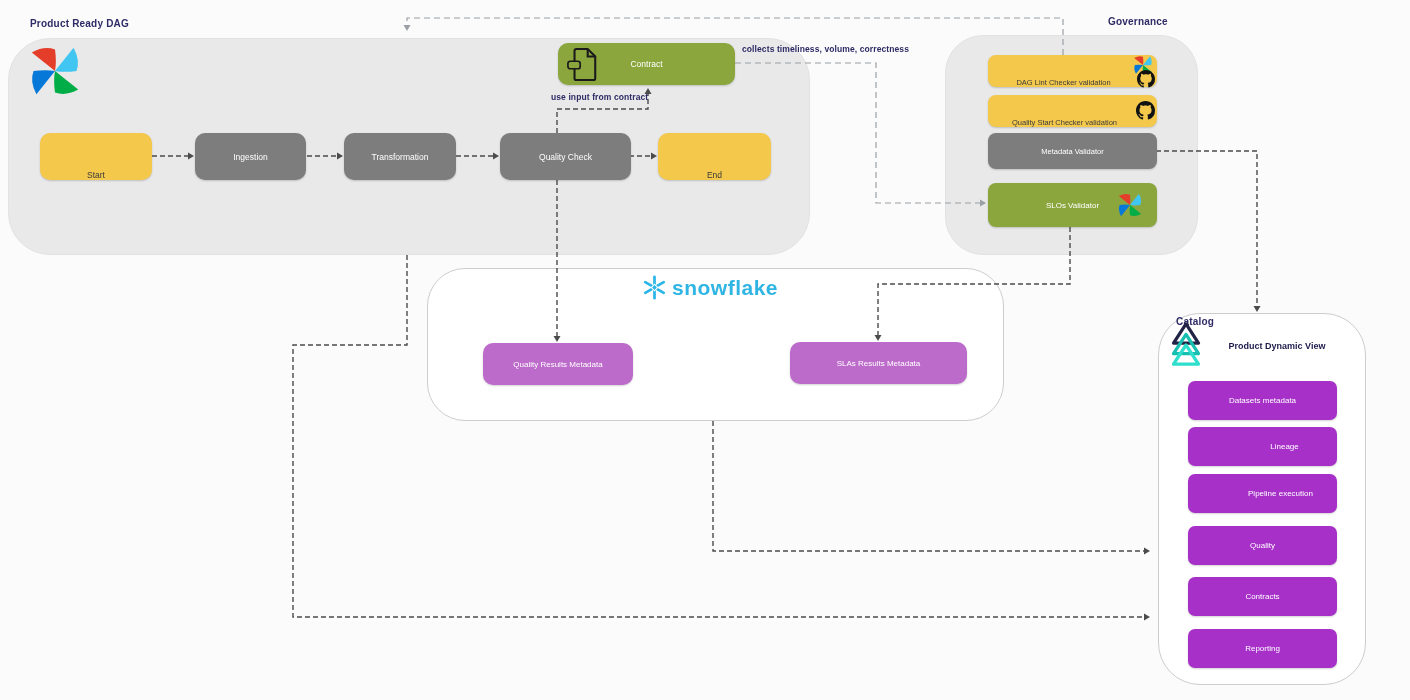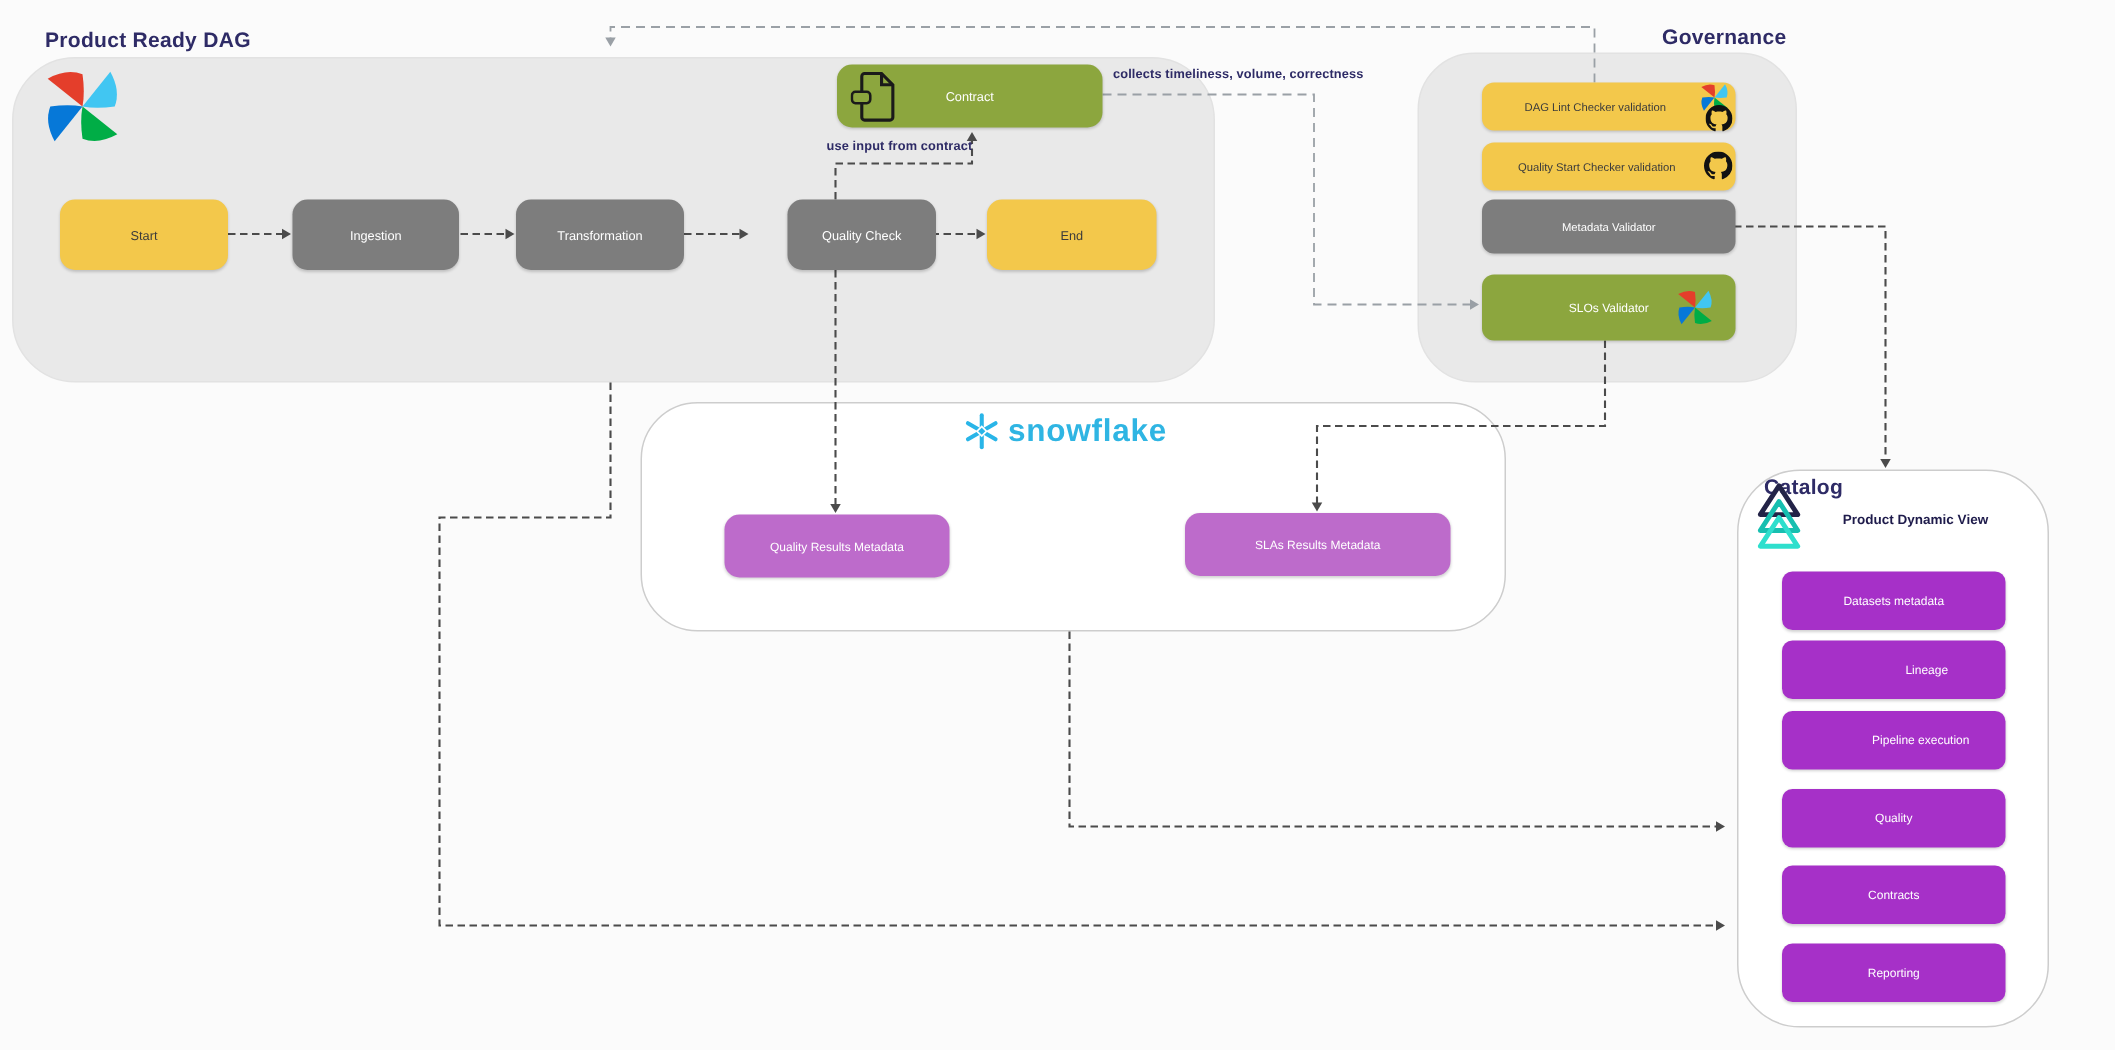--- a/index.html
+++ b/index.html
@@ -4,31 +4,31 @@
 <style>
   html,body{margin:0;padding:0;background:#fff;}
   .canvas{
     position:relative;width:1410px;height:700px;background:#FBFBFB;
     font-family:"Liberation Sans",sans-serif;overflow:hidden;
   }
   .container{position:absolute;box-sizing:border-box;}
   .gray-container{background:#E9E9E9;border:1px solid #E2E2E2;border-radius:42px;}
   .white-container{background:#FFFFFF;border:1px solid #CDCDCD;border-radius:38px;}
   .zone-label{
-    position:absolute;font-weight:bold;color:#2E2B66;font-size:14px;letter-spacing:.2px;
+    position:absolute;font-weight:bold;color:#2E2B66;font-size:10px;letter-spacing:.2px;
   }
   .annotation{
     position:absolute;font-weight:bold;color:#2E2B66;font-size:8.5px;letter-spacing:.1px;
   }
   .node{
     position:absolute;display:flex;align-items:center;justify-content:center;
     border-radius:10px;font-size:8.5px;text-align:center;box-sizing:border-box;
     box-shadow:0 1px 2px rgba(0,0,0,.18);
   }
-  .node-yellow{background:#F3C84B;color:#3B3B3B;}
+  .node-yellow{background:#F3C84B;color:#3B3B3B;align-items:flex-end;}
   .node-gray{background:#7D7D7D;color:#FFFFFF;}
   .node-green{background:#8CA63E;color:#FFFFFF;}
   .node-purple-light{background:#BD6BCB;color:#FFFFFF;font-size:8px;}
   .node-purple{background:#A630C8;color:#FFFFFF;font-size:8px;border-radius:7px;}
   .gov-item{font-size:7.5px;border-radius:8px;}
   .gov-dark-text{color:#3B3B3B;}
   .icon{position:absolute;}
   .connectors{position:absolute;left:0;top:0;pointer-events:none;}
   .dash-dark{stroke:#4B4B4B;stroke-width:1.4;fill:none;stroke-dasharray:5 3;}
   .dash-light{stroke:#9AA0A6;stroke-width:1.2;fill:none;stroke-dasharray:6 4;}
@@ -128,21 +128,21 @@
 
   <div class="node node-gray" style="left:195px;top:133px;width:111px;height:47px;">
     <span>Ingestion</span>
   </div>
   <div class="node node-yellow" style="left:40px;top:133px;width:112px;height:47px;">
     <span>Start</span>
   </div>
   <div class="node node-gray" style="left:344px;top:133px;width:112px;height:47px;">
     <span>Transformation</span>
   </div>
-  <div class="node node-gray" style="left:500px;top:133px;width:99px;height:47px;margin-left:25px;">
+  <div class="node node-gray" style="left:500px;top:133px;width:131px;height:47px;">
     <span>Quality Check</span>
   </div>
   <div class="node node-yellow" style="left:658px;top:133px;width:113px;height:47px;">
     <span>End</span>
   </div>
 
   <div class="node node-green" style="left:558px;top:43px;width:177px;height:42px;">
     <span>Contract</span>
   </div>
   <svg class="icon" style="left:567px;top:47px;" width="32" height="36" viewBox="0 0 34 38">

